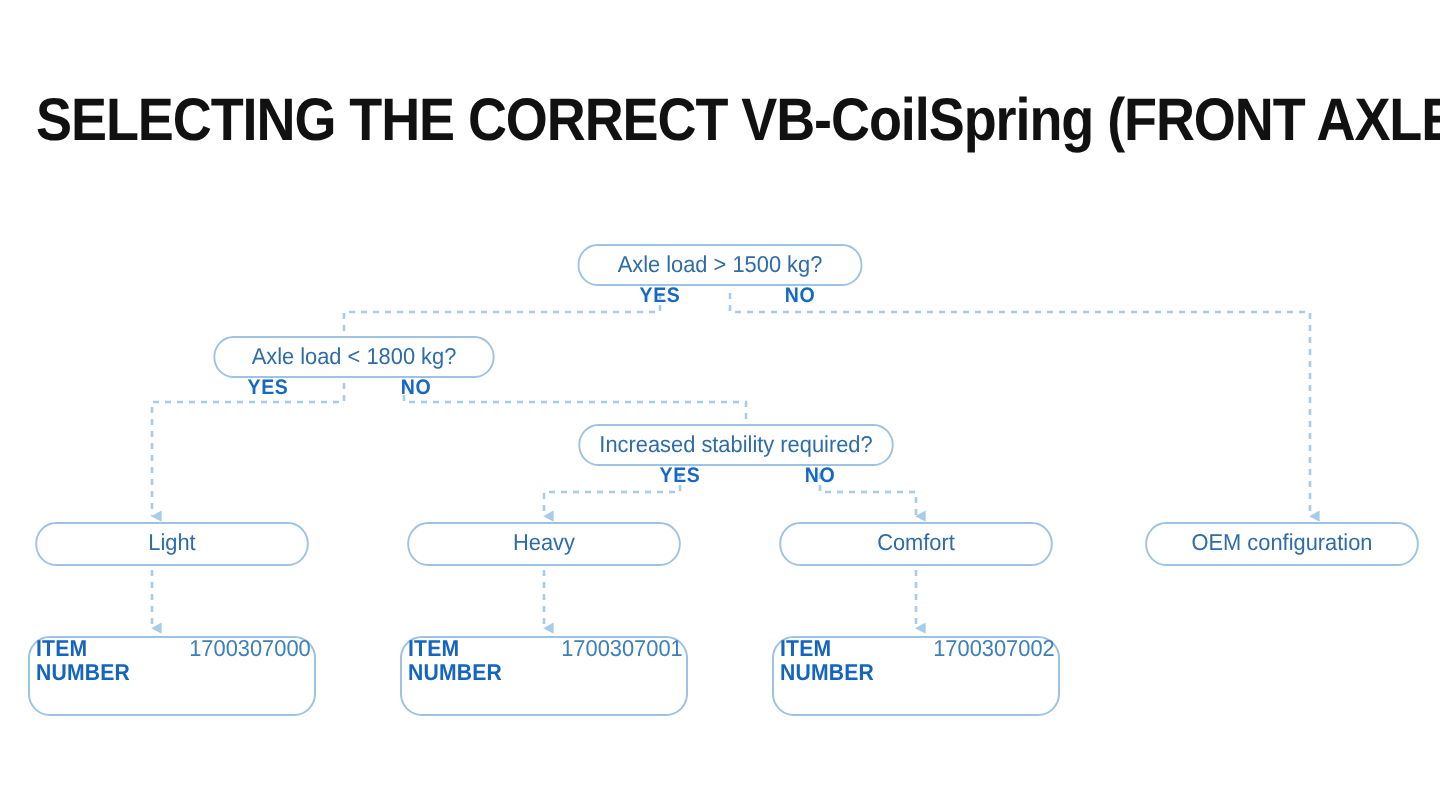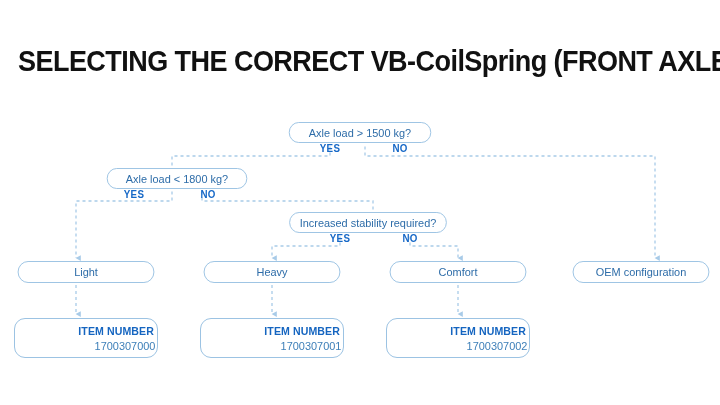--- a/index.html
+++ b/index.html
@@ -40,21 +40,21 @@
   }
   .pill.decision{height:21px;border-radius:11px;}
   .pill.result{height:22px;border-radius:12px;}
 
   .itembox{
     position:absolute;
     box-sizing:border-box;
     border:1.3px solid #9cc3e3;
     border-radius:11px;
     background:#ffffff;
-    display:flex;flex-direction:column;align-items:flex-end;justify-content:center;
+    display:flex;flex-direction:row;align-items:flex-start;justify-content:center;
     gap:3px;
   }
   .itembox .ttl{
     font-weight:bold;font-size:11.5px;color:#1565c0;
     letter-spacing:0.1px;
     transform:scaleX(0.92);
   }
   .itembox .num{
     font-size:11.5px;color:#3d7fb8;
     transform:scaleX(0.95);

